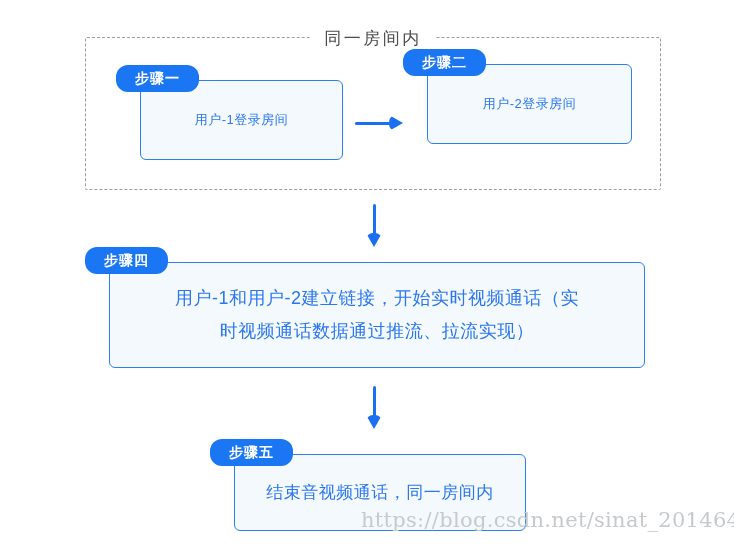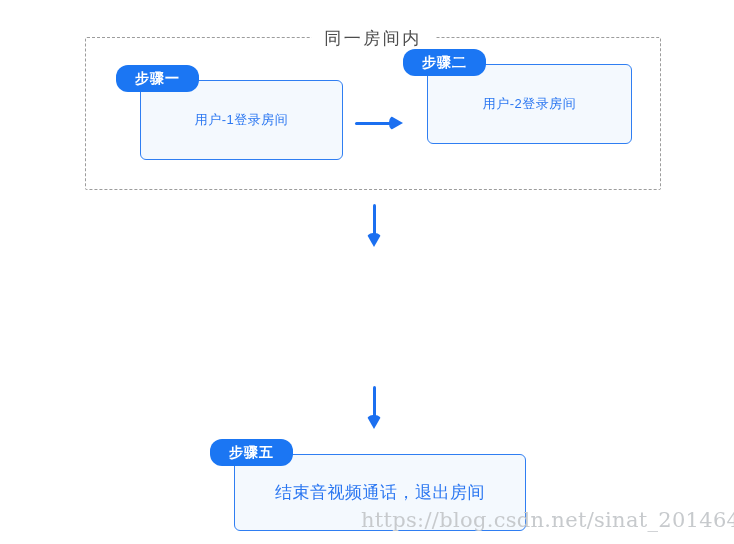--- a/index.html
+++ b/index.html
@@ -151,26 +151,30 @@
   <div class="card card-2">
     <div class="tab">步骤二</div>
     <div class="box">用户-2登录房间</div>
   </div>
 
   <div class="arrow-down arrow-down-1">
     <div class="shaft"></div>
     <div class="head"></div>
   </div>
 
+  <div class="card card-4">
+    <div class="tab">步骤四</div>
+    <div class="box">用户-1和用户-2建立链接，开始实时视频通话（实时视频通话数据通过推流、拉流实现）</div>
+  </div>
 
   <div class="arrow-down arrow-down-2">
     <div class="shaft"></div>
     <div class="head"></div>
   </div>
 
   <div class="card card-5">
     <div class="tab">步骤五</div>
-    <div class="box">结束音视频通话，退出房间</div>
+    <div class="box">结束音视频通话，同一房间内</div>
   </div>
 
   <div class="watermark">https://blog.csdn.net/sinat_20146421</div>
 
 </div>
 
 </body></html>

